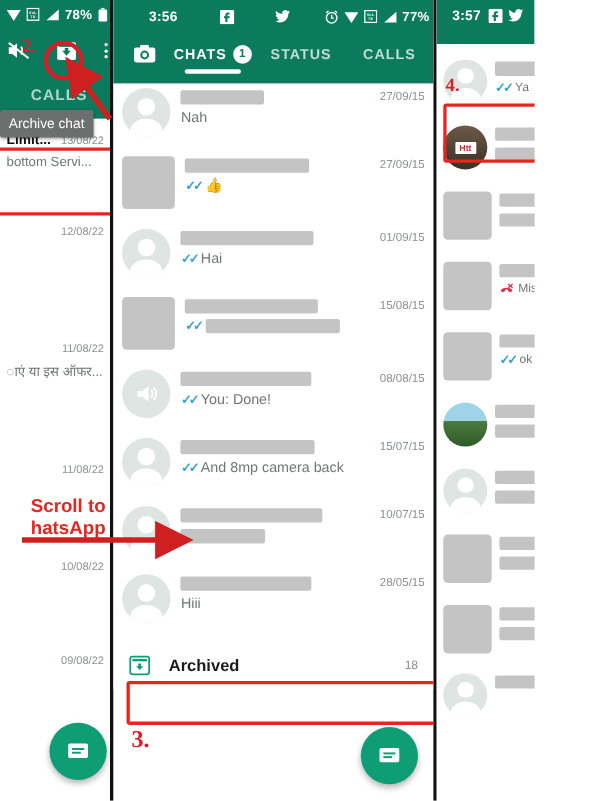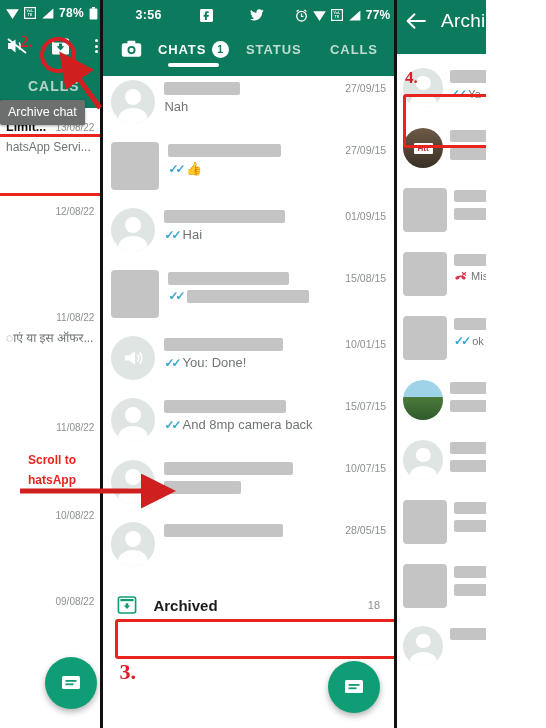--- a/index.html
+++ b/index.html
@@ -170,21 +170,21 @@
       <div style="height:42px"></div>
     </div>
 
     <div class="list" style="height:612px;">
 
       <div class="lrow" style="height:56px;padding-top:12px;">
         <div class="inline">
           <span class="ltitle">Limit...</span>
           <span class="ldate">13/08/22</span>
         </div>
-        <div class="lmsg" style="margin-top:6px;">hatsApp Servi...</div>
+        <div class="lmsg" style="margin-top:6px;">bottom Servi...</div>
       </div>
 
       <div class="lrow" style="height:74px;padding-top:22px;">
         <div class="ldate">12/08/22</div>
       </div>
 
       <div class="lrow" style="height:74px;padding-top:24px;">
         <div class="ldate">11/08/22</div>
         <div class="lmsg" style="margin-top:6px;">ाएं या इस ऑफर...</div>
       </div>
@@ -357,21 +357,21 @@
             <path d="M17.6 3.4c3 2.6 3 9 0 11.2" fill="none" stroke="#fff" stroke-width="1.6"></path>
           </svg>
         </div>
         <div class="rowbody">
           <div class="bar" style="width:119px;"></div>
           <div class="rowsub">
             <span class="ticks">✓✓</span>
             <span>You: Done!</span>
           </div>
         </div>
-        <div class="rowdate">10/01/15</div>
+        <div class="rowdate">08/08/15</div>
       </div>
 
       <div class="row">
         <div class="avatar" style="width:44px;height:44px;">
           <span class="av-person">
               <span class="head"></span>
               <span class="body"></span>
             </span>
         </div>
         <div class="rowbody">
@@ -400,20 +400,23 @@
 
       <div class="row">
         <div class="avatar" style="width:44px;height:44px;">
           <span class="av-person">
               <span class="head"></span>
               <span class="body"></span>
             </span>
         </div>
         <div class="rowbody">
           <div class="bar" style="width:119px;"></div>
+          <div class="rowsub">
+              <span>Hiii</span>
+            </div>
         </div>
         <div class="rowdate">28/05/15</div>
       </div>
 
       <div class="archrow" style="margin-top:8px;">
         <span class="ic">
           <svg width="20" height="20" viewBox="0 0 20 20">
             <rect x="1.4" y="2" width="17.2" height="16" rx="2" fill="none" stroke="#0f9d76" stroke-width="1.6"></rect>
             <rect x="3.4" y="4" width="13.2" height="2.2" fill="#0f9d76"></rect>
             <path d="M10 14 6.8 10.6h1.9V8.2h2.6v2.4h1.9z" fill="#0f9d76"></path>
@@ -431,27 +434,33 @@
         <rect x="6.5" y="12.4" width="8" height="1.8" fill="#0f9d76"></rect>
       </svg>
     </div>
 
     <div class="hl" style="left:12px;top:619px;width:303px;height:40px;"></div>
     <div class="num-ann" style="left:16px;top:659px;font-size:22px;">3.</div>
   </div>
 
   <div class="panel right">
     <div class="appbar">
-      <div class="archhead">
-        <span class="ic">
-          <svg width="22" height="18" viewBox="0 0 22 18">
-              <path d="M20 9H3M9.5 2.2 2.6 9l6.9 6.8" fill="none" stroke="#fff" stroke-width="1.9" stroke-linecap="round" stroke-linejoin="round"></path>
+      <div class="statusbar" style="height:28px;padding-left:14px;">
+        <span class="sb-time">3:57</span>
+        <span class="ic" style="margin-left:7px">
+          <svg width="13" height="13" viewBox="0 0 13 13">
+              <rect width="13" height="13" rx="1.4" fill="#fff"></rect>
+              <path d="M8.6 4.1H7.4c-.4 0-.6.2-.6.6v1h2.1l-.3 2H6.8V11H4.9V7.7H3.6v-2h1.3V4.5C4.9 3.1 5.7 2.3 7 2.3h1.6z" fill="#0c7a5d"></path>
             </svg>
         </span>
-        <span class="ttl">Archi</span>
+        <span class="ic" style="margin-left:5px">
+          <svg width="14" height="12" viewBox="0 0 14 12">
+              <path d="M13.6 1.6a5.4 5.4 0 0 1-1.6.5 2.8 2.8 0 0 0 1.2-1.6 5.5 5.5 0 0 1-1.8.7A2.8 2.8 0 0 0 6.6 3.8 7.9 7.9 0 0 1 1 0.9a2.8 2.8 0 0 0 .9 3.7A2.7 2.7 0 0 1 .6 4.3a2.8 2.8 0 0 0 2.2 2.7 2.8 2.8 0 0 1-1.2.1 2.8 2.8 0 0 0 2.6 1.9A5.6 5.6 0 0 1 0 10.2a7.9 7.9 0 0 0 4.3 1.3c5.1 0 8-4.3 7.8-8.1a5.6 5.6 0 0 0 1.5-1.8z" fill="#fff"></path>
+            </svg>
+        </span>
       </div>
       <div style="height:12px"></div>
     </div>
 
     <div class="list" style="padding-top:4px;">
 
       <div class="row" style="padding:10px 6px;">
         <div class="avatar" style="width:40px;height:40px;">
           <span class="av-person">
               <span class="head"></span>
@@ -572,17 +581,17 @@
 
     <defs>
       <marker id="ah" markerWidth="7" markerHeight="7" refX="5.4" refY="3.5" orient="auto">
         <polygon points="0 0, 7 3.5, 0 7" fill="#cf1f1f"></polygon>
       </marker>
     </defs>
     <line x1="100" y1="108" x2="64" y2="58" stroke="#cf1f1f" stroke-width="5" marker-end="url(#ah)"></line>
 
     <line x1="20" y1="491" x2="168" y2="491" stroke="#cf1f1f" stroke-width="5" marker-end="url(#ah)"></line>
   </svg>
-  <div class="ann-text" style="left:28px;top:450px;font-size:12px;line-height:20px;">
+  <div class="ann-text" style="left:28px;top:450px;font-size:17px;line-height:20px;">
     <div>Scroll to</div>
     <div>hatsApp</div>
   </div>
 </div>
 
 </body></html>

